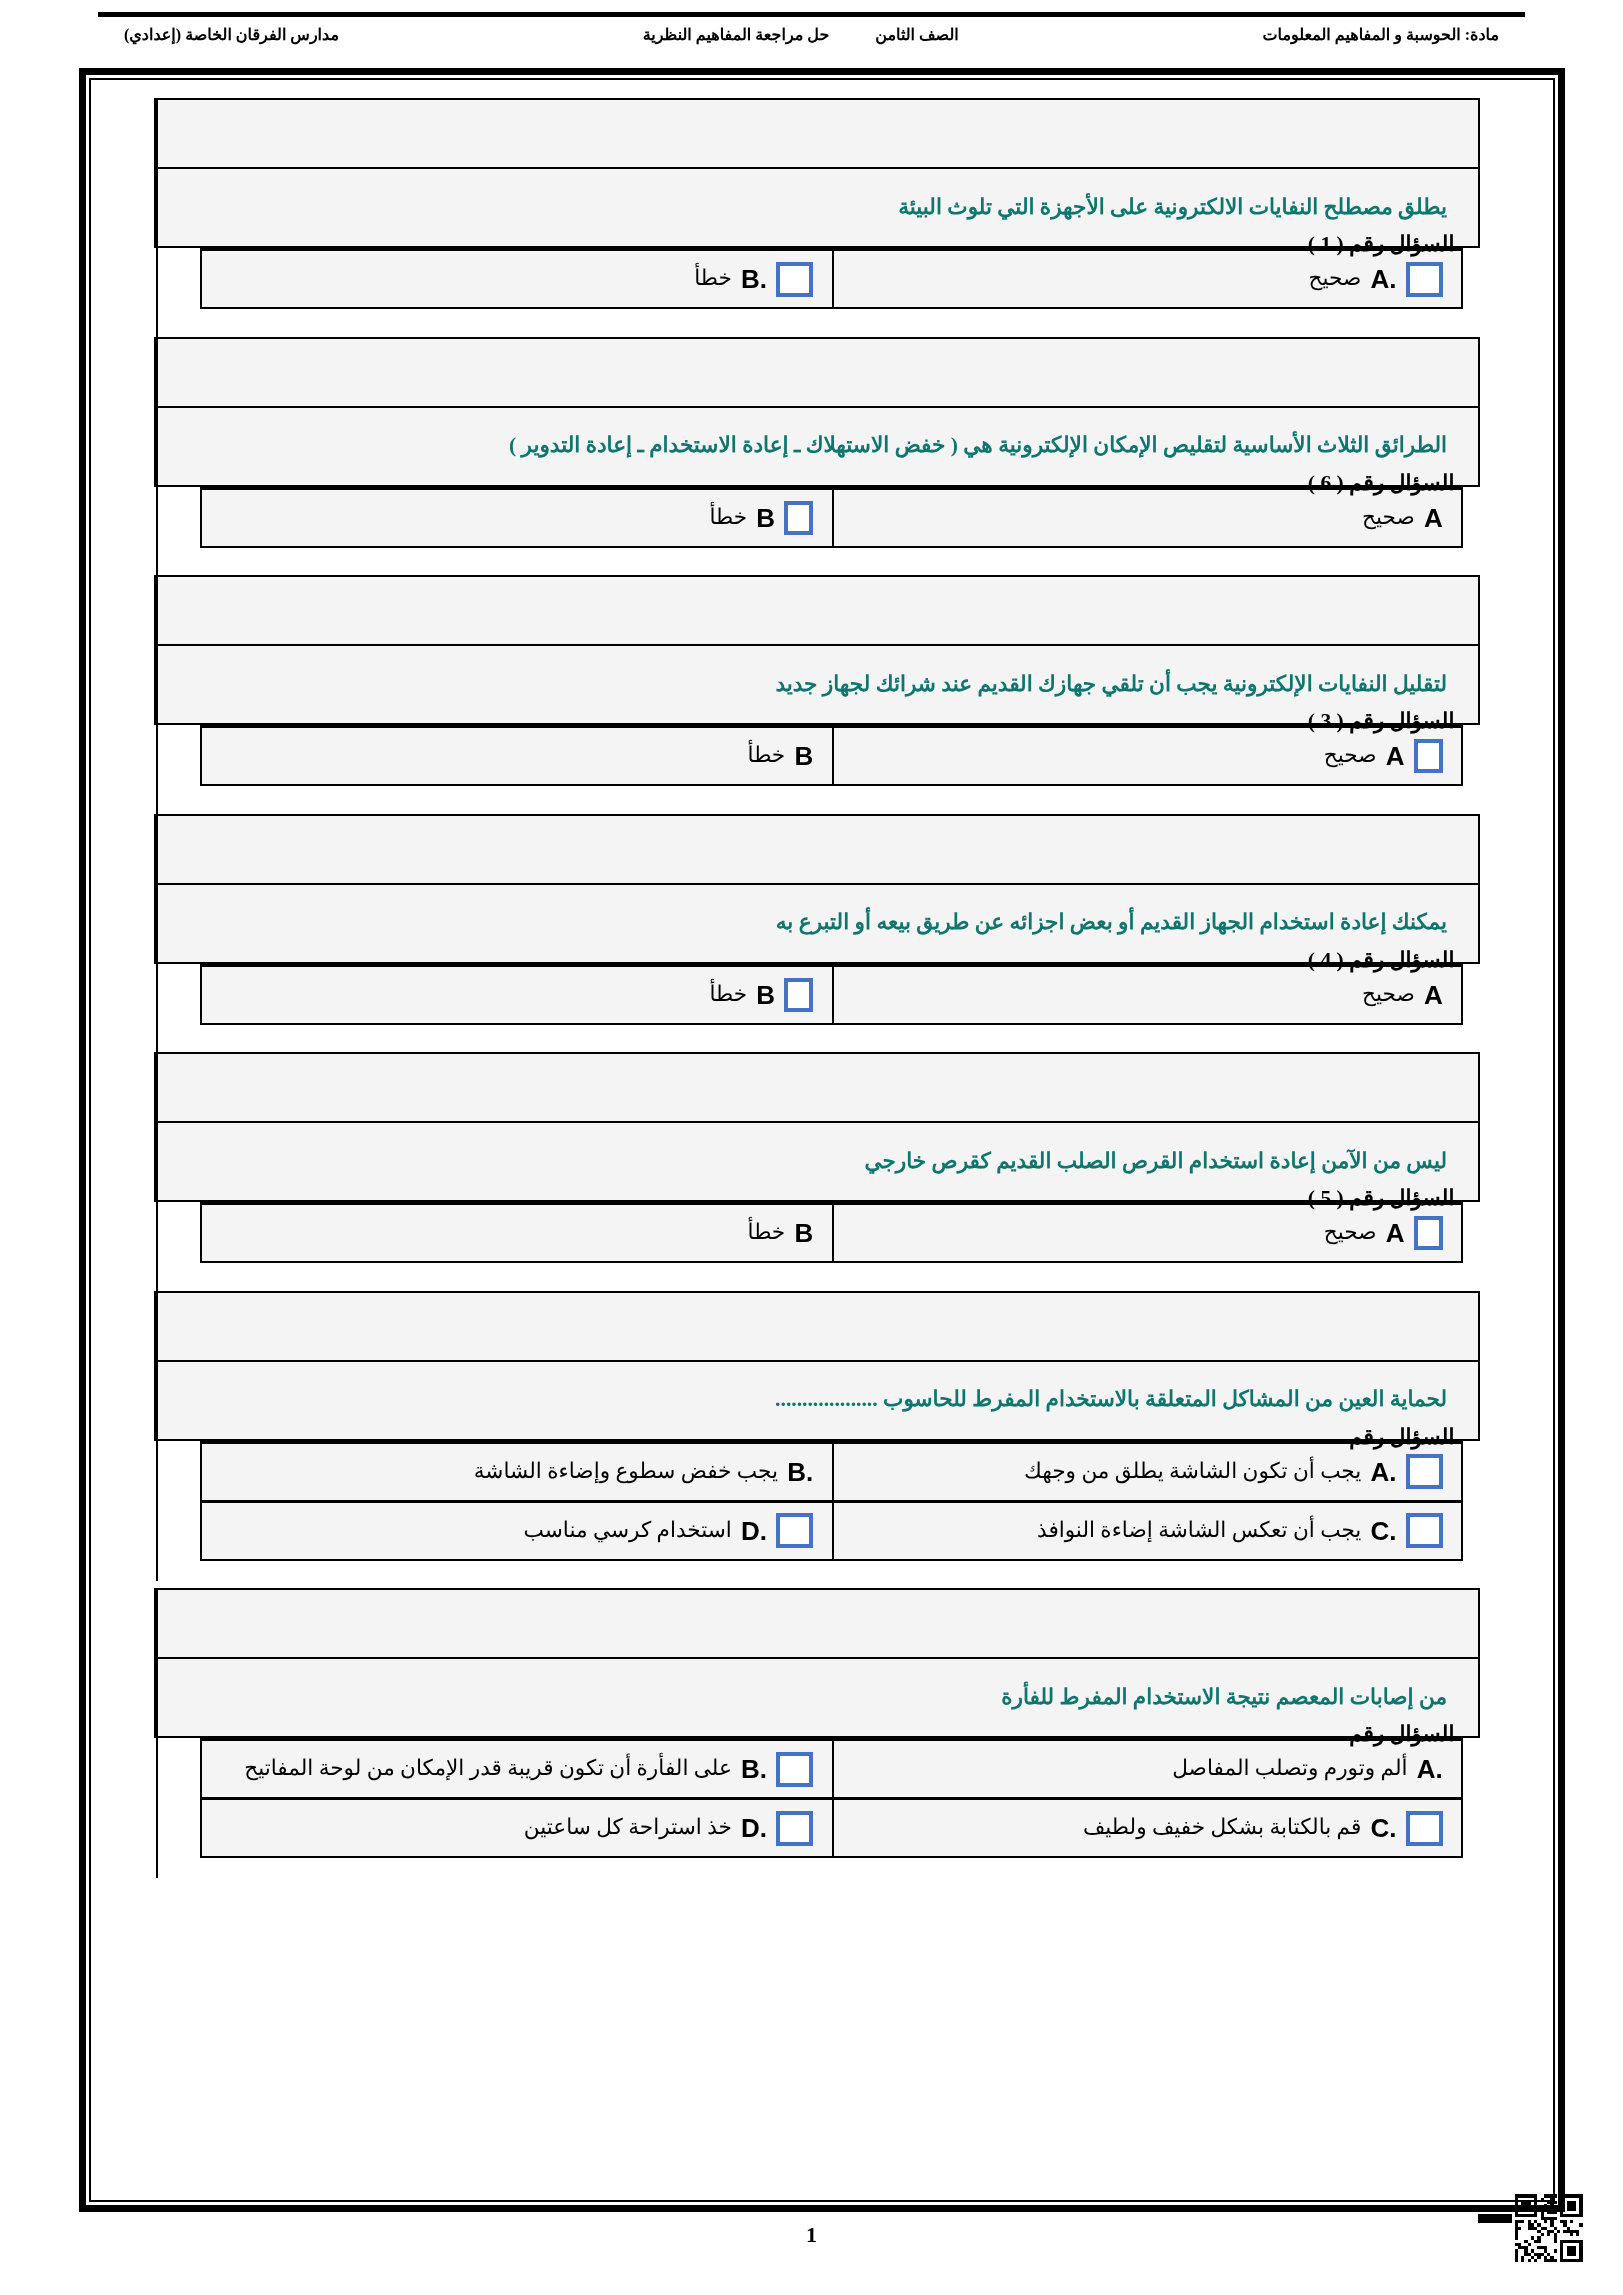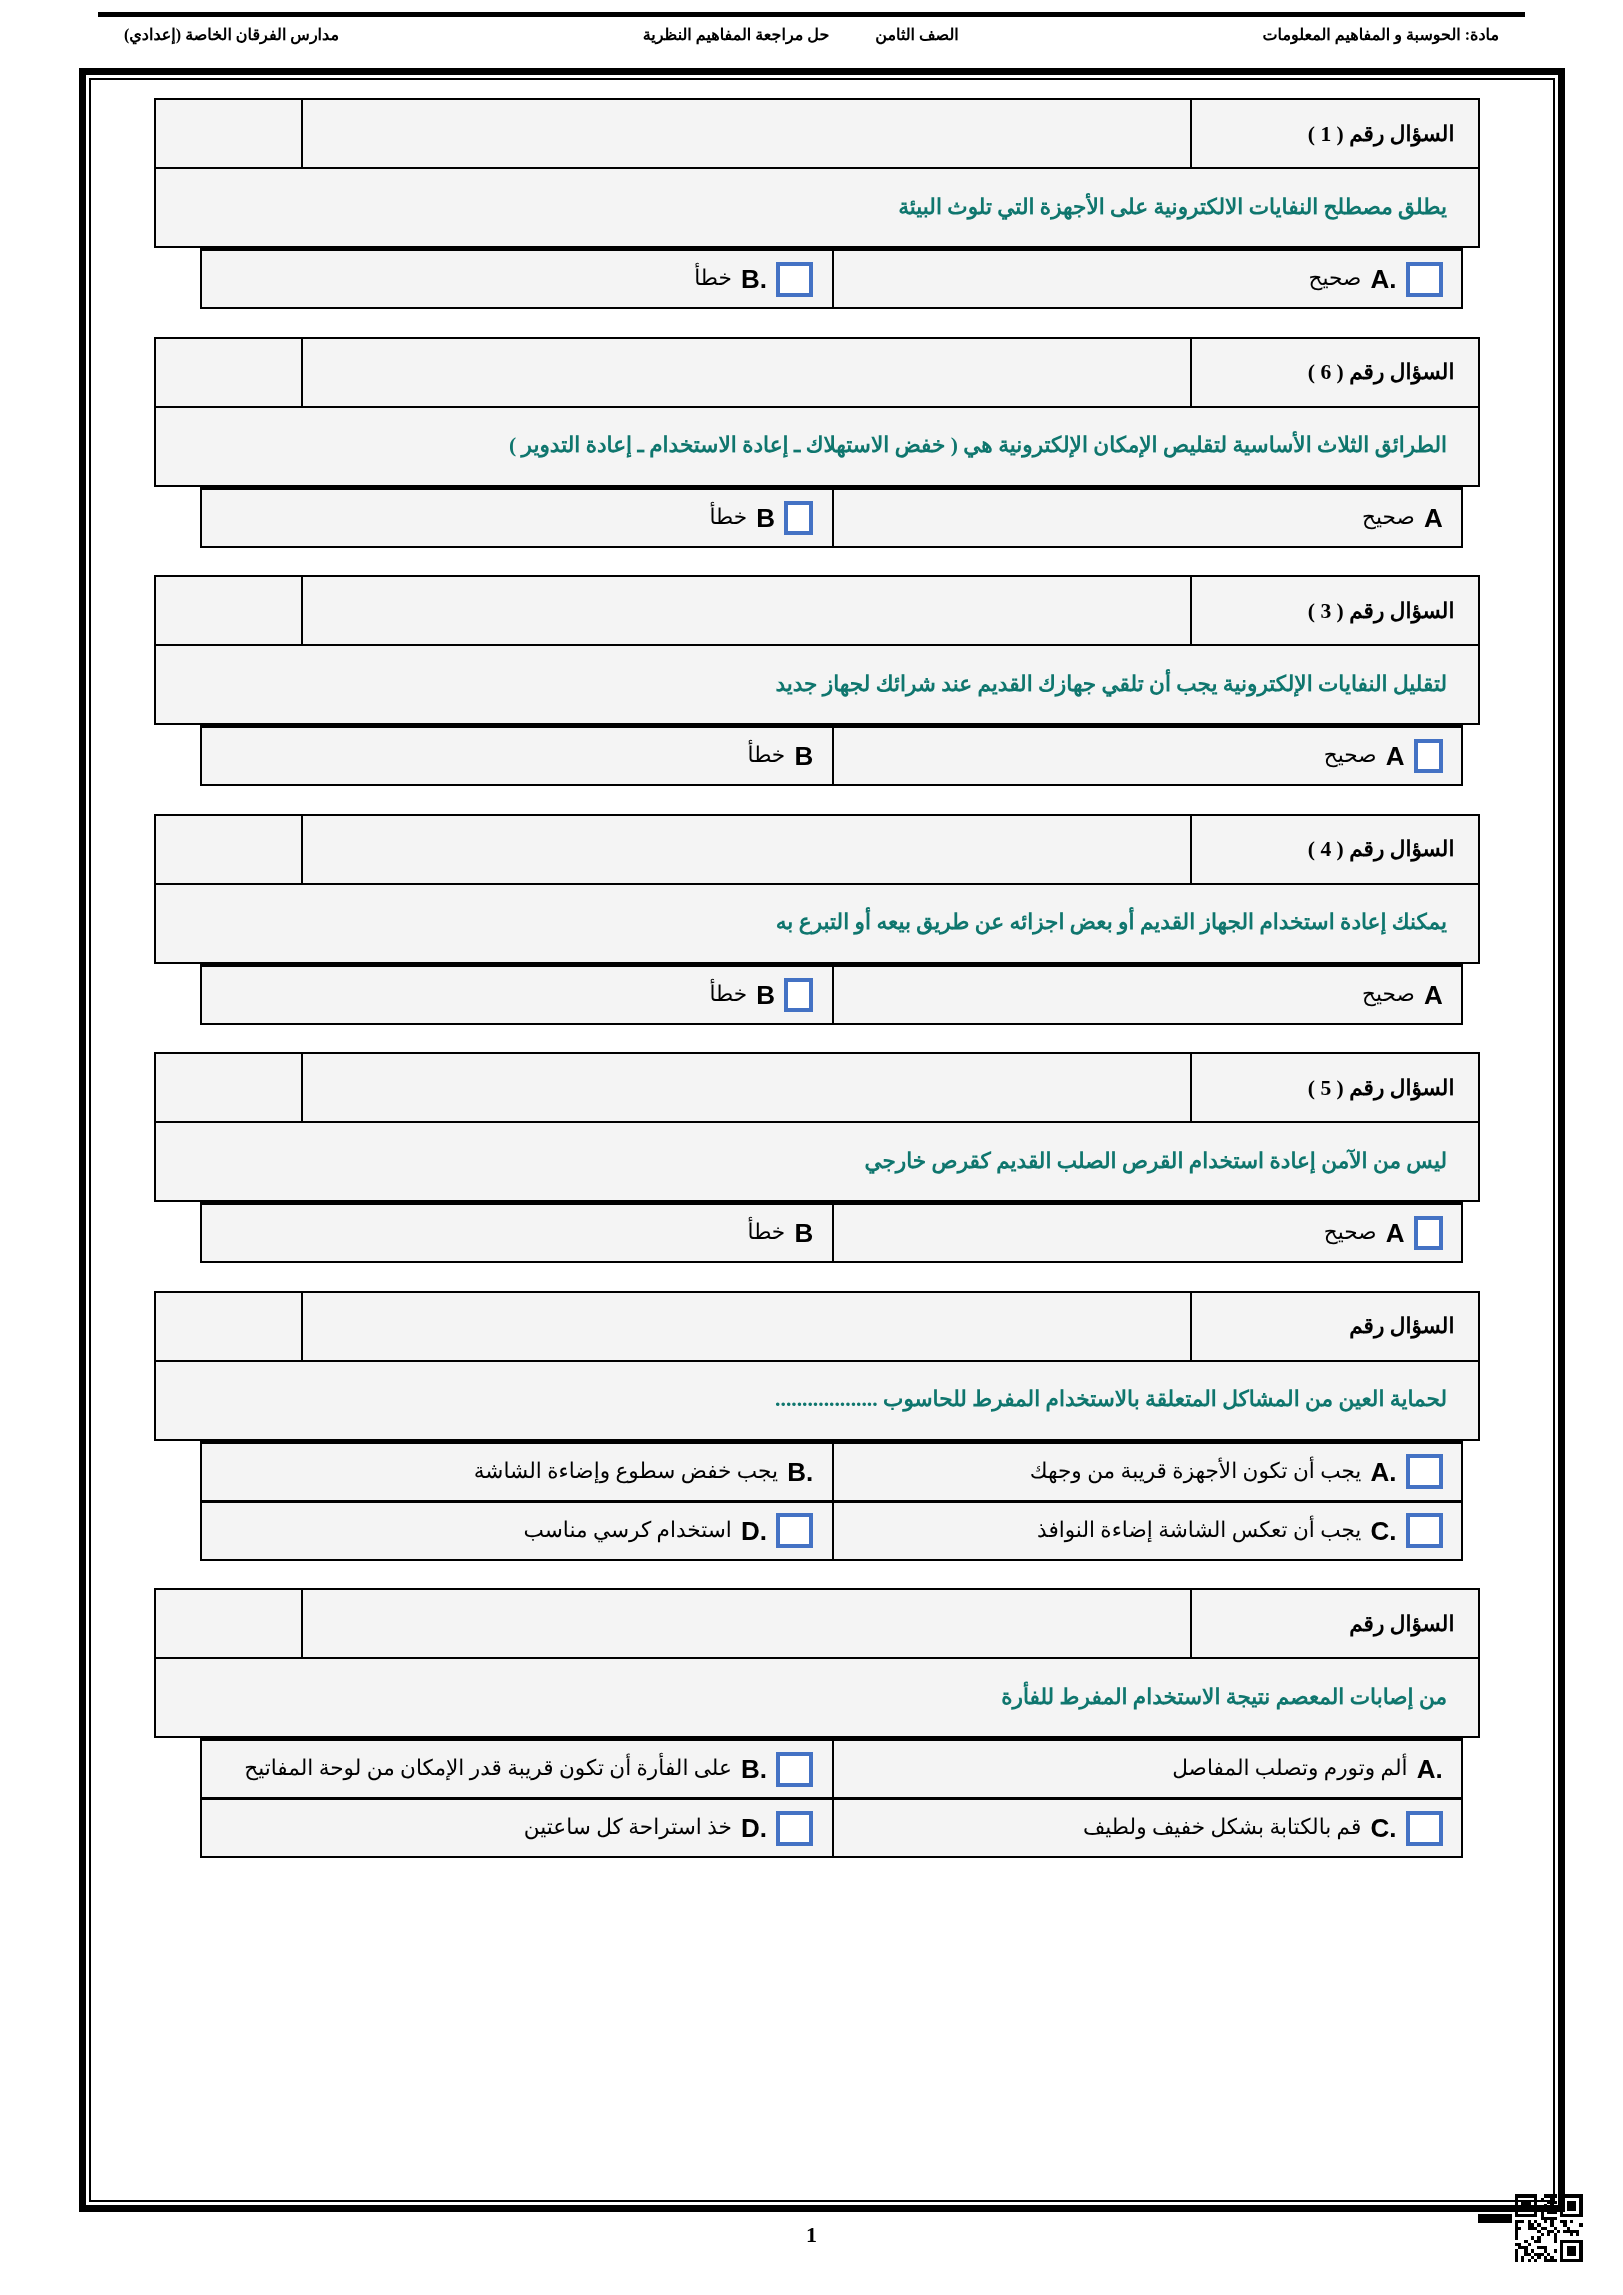--- a/index.html
+++ b/index.html
@@ -77,21 +77,21 @@
 
   
   .q-block {
     margin-bottom: 27.5px;
     box-sizing: border-box;
   }
 
   
   .q-title-row {
     display: flex;
-    flex-direction: row;
+    flex-direction: column;
     width: 100%;
     border: 2px solid #000;
     background: #f4f4f4;
     box-sizing: border-box;
     height: 71px;
   }
   .q-title-cell {
     flex: 0 0 288px;
     display: flex;
     align-items: center;
@@ -381,21 +381,21 @@
           <div class="q-title-end"></div>
         </div>
         <div class="q-stmt-row">
           <div class="q-stmt-text">لحماية العين من المشاكل المتعلقة بالاستخدام المفرط للحاسوب ...................</div>
         </div>
         <div class="q-options-wrap">
           <div class="opt-row">
             <div class="opt-cell with-divider">
               <span class="checkbox wide"></span>
               <span class="opt-letter">A.</span>
-              <span class="opt-label">يجب أن تكون الأجهزة قريبة من وجهك</span>
+              <span class="opt-label">يجب أن تكون الشاشة يطلق من وجهك</span>
             </div>
             <div class="opt-cell">
               <span class="opt-letter">B.</span>
               <span class="opt-label">يجب خفض سطوع وإضاءة الشاشة</span>
             </div>
           </div>
           <div class="opt-row">
             <div class="opt-cell with-divider">
               <span class="checkbox wide"></span>
               <span class="opt-letter">C.</span>

